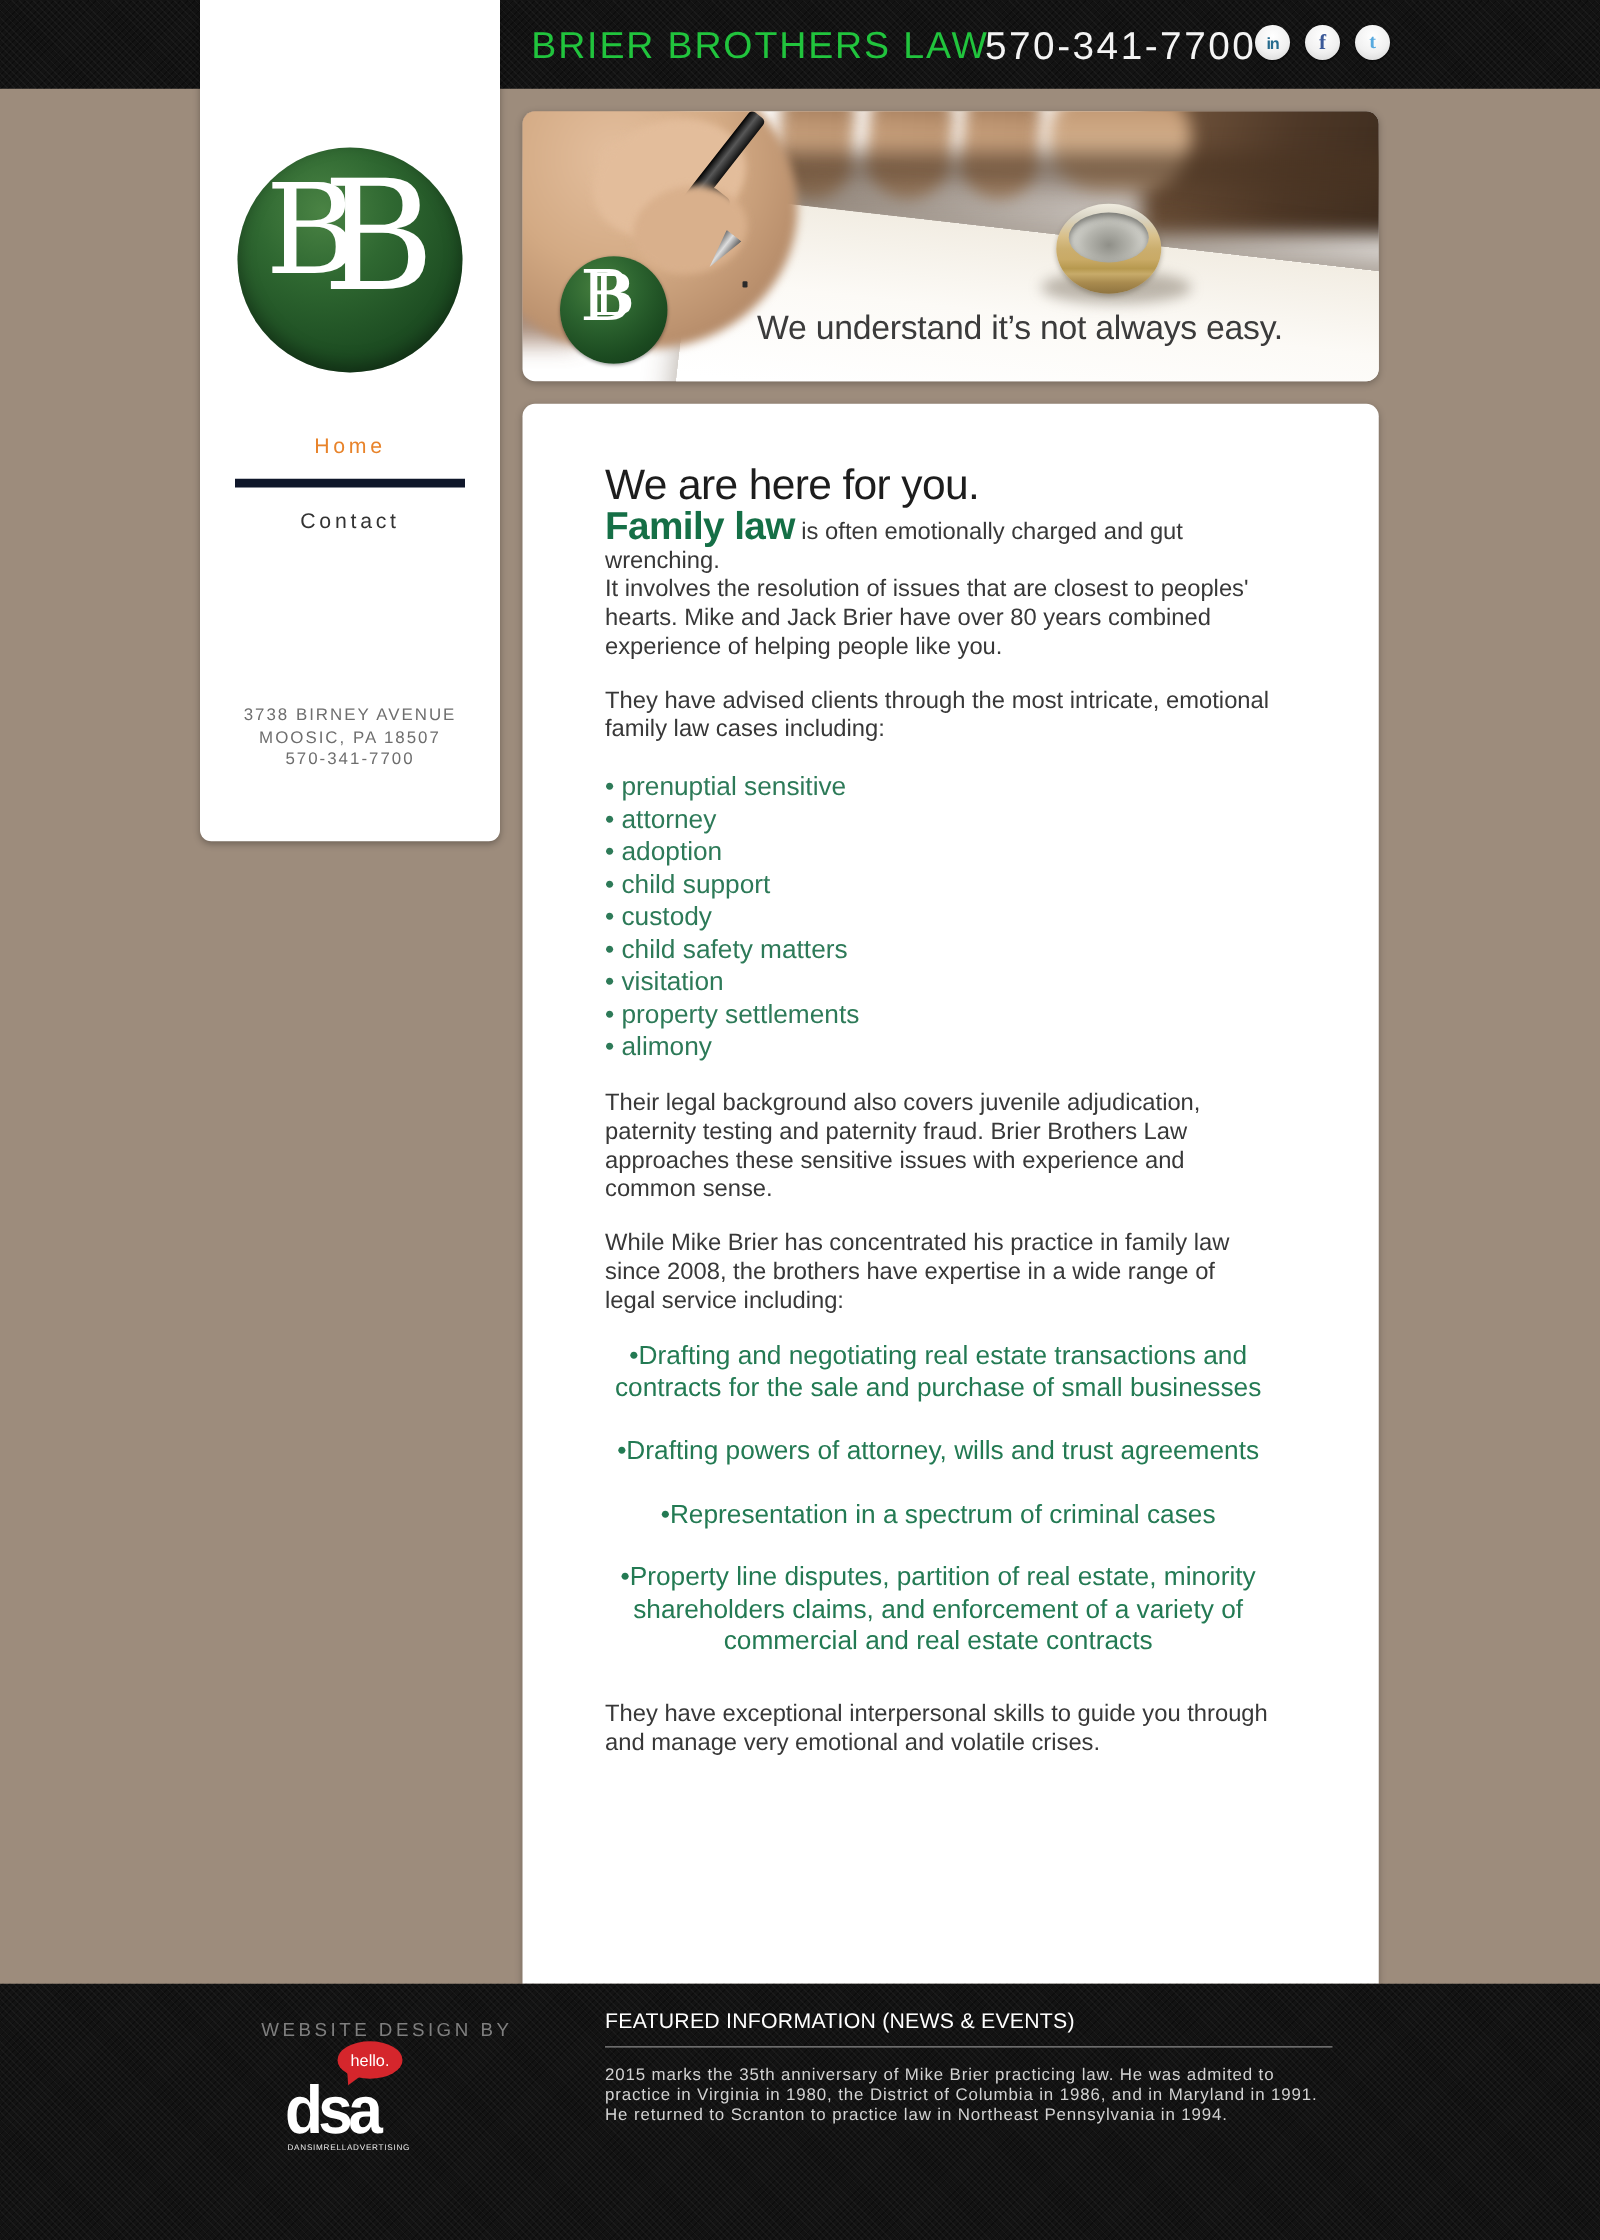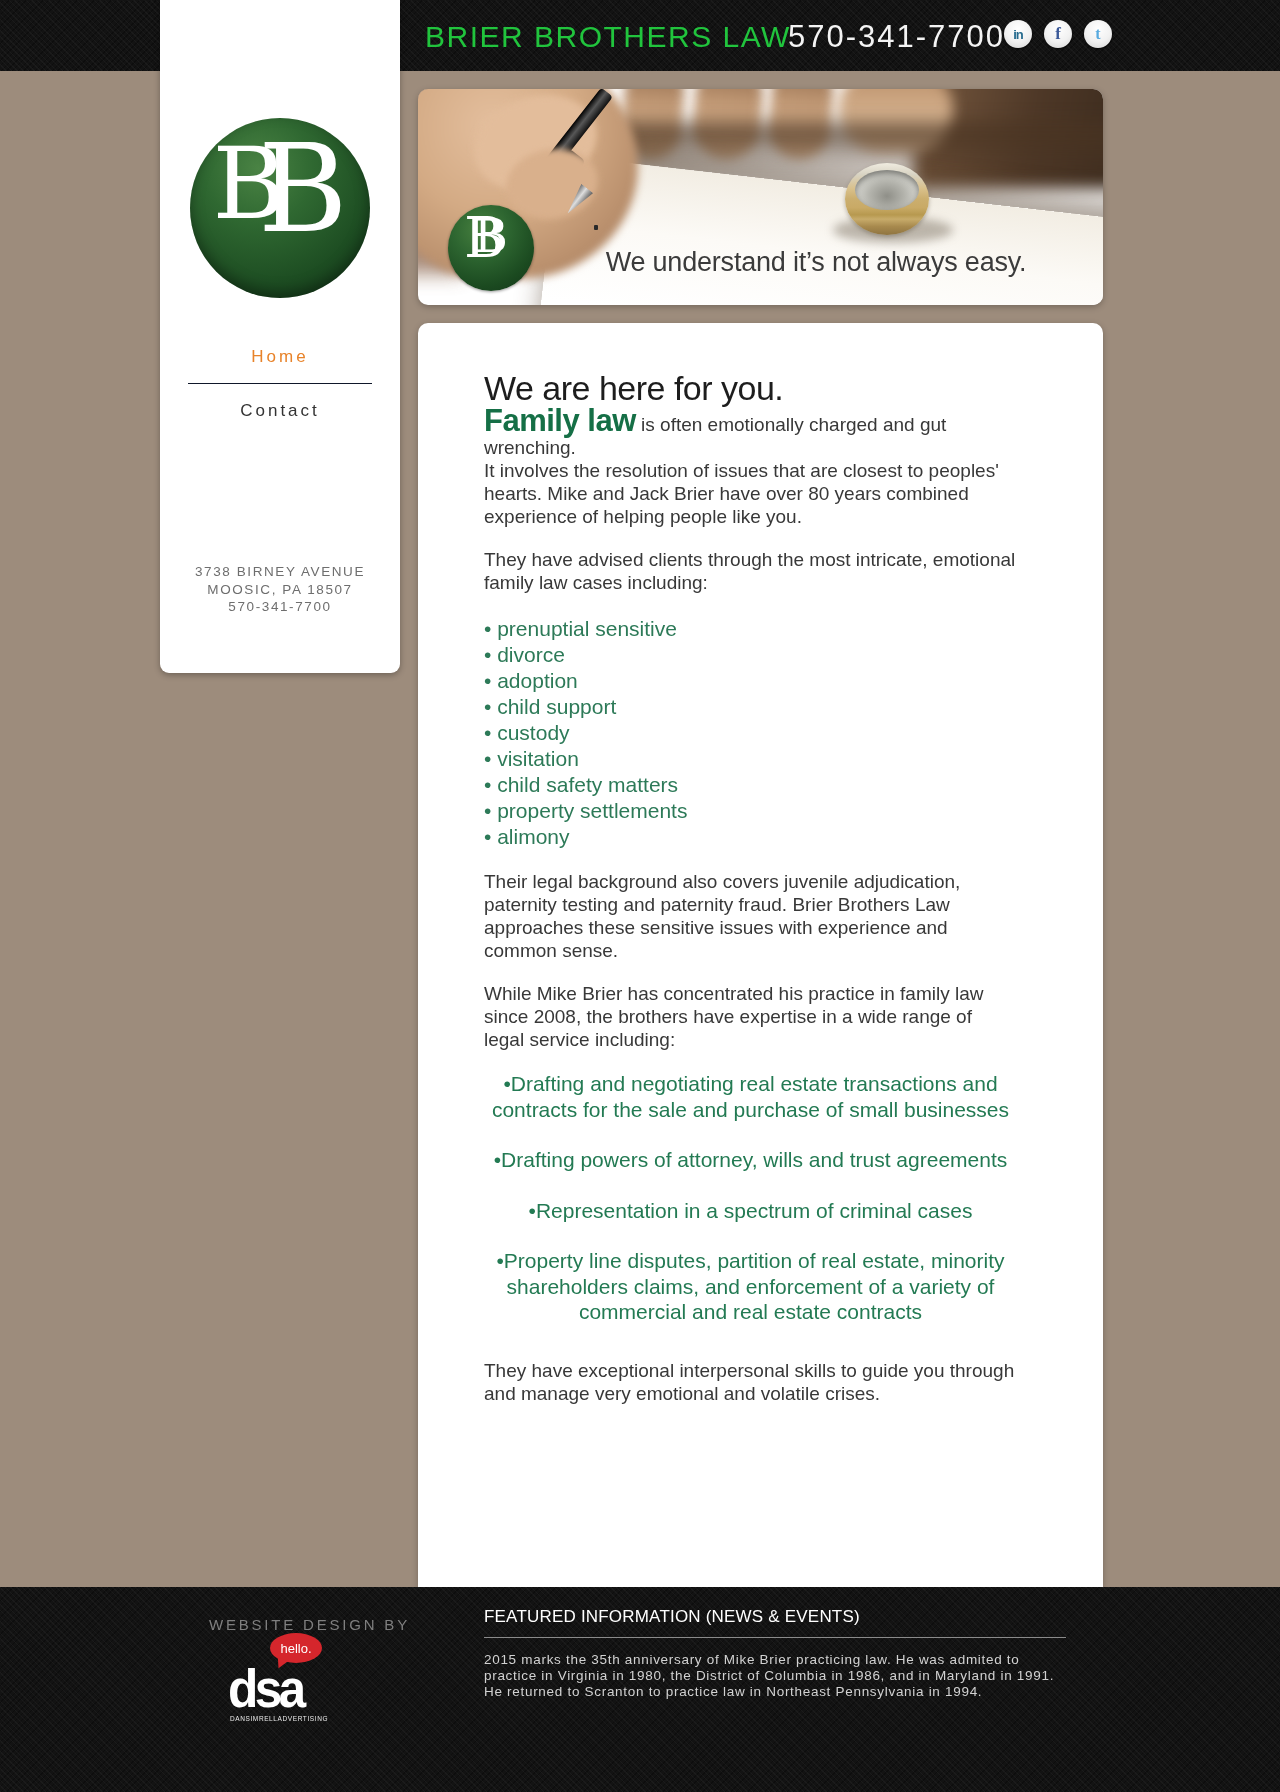--- a/index.html
+++ b/index.html
@@ -31,21 +31,21 @@
            border-radius:0 0 9px 9px;box-shadow:0 2px 6px rgba(0,0,0,0.30);z-index:2;}
   .logo-circle{position:absolute;left:30px;top:118px;width:180px;height:180px;border-radius:50%;
            background:radial-gradient(circle at 38% 28%, #4a8344 0%, #2f6831 32%, #1d4d22 68%, #123619 100%);
            box-shadow:inset 0 -6px 14px rgba(0,0,0,0.35);}
   .logo-bb{position:absolute;inset:0;display:flex;align-items:flex-start;justify-content:center;
            padding-top:16px;color:#fff;font-family:"DejaVu Serif",serif;line-height:1;}
   .logo-bb .b1{font-size:100px;}
   .logo-bb .b2{font-size:122px;margin-left:-28px;margin-top:-6px;}
   .nav{position:absolute;left:28px;top:330px;width:184px;}
   .nav-item{height:53px;line-height:53px;text-align:center;font-size:17px;letter-spacing:3px;
-            color:#333333;cursor:pointer;border-bottom:1px solid #0f172a;}
+            color:#333333;cursor:pointer;border-bottom:7px solid #0f172a;}
   .nav-item:last-child{border-bottom:none;}
   .nav-item.active{color:#e8832a;}
   .address{position:absolute;left:0;top:563px;width:240px;text-align:center;
            font-size:13.5px;line-height:17.5px;color:#6e6e6e;letter-spacing:1.6px;}
   
   .hero{position:absolute;left:418px;top:89px;width:685px;height:216px;border-radius:10px;
         overflow:hidden;background:#ffffff;box-shadow:0 2px 6px rgba(0,0,0,0.25);z-index:2;}
   .hero *{position:absolute;}
   .h-shade-tl{left:-25px;top:-25px;width:150px;height:75px;background:#6b4e39;filter:blur(12px);opacity:.85;}
   .h-shade-l{left:-25px;top:55px;width:70px;height:130px;background:#93705a;filter:blur(10px);opacity:.8;}
@@ -196,26 +196,26 @@
     <div class="h-caption">We understand it’s not always easy.</div>
   </div>
 
   <div class="content">
     <h1 class="page-title">We are here for you.</h1>
     <p class="lead"><span class="hl">Family law</span><span> is often emotionally charged and gut wrenching.</span></p>
     <p>It involves the resolution of issues that are closest to peoples' hearts.  Mike and Jack Brier have over 80 years combined experience of helping people like you.</p>
     <p>They have advised clients through the most intricate, emotional family law cases including:</p>
     <ul class="family-list">
       <li>prenuptial sensitive</li>
-      <li>divorce</li>
+      <li>attorney</li>
       <li>adoption</li>
       <li>child support</li>
       <li>custody</li>
+      <li>child safety matters</li>
       <li>visitation</li>
-      <li>child safety matters</li>
       <li>property settlements</li>
       <li>alimony</li>
     </ul>
     <p>Their legal background also covers juvenile adjudication, paternity testing and paternity fraud. Brier Brothers Law approaches these sensitive issues with experience and common sense.</p>
     <p>While Mike Brier has concentrated his practice in family law since 2008, the brothers have expertise in a wide range of legal service including:</p>
     <p class="green-item">Drafting and negotiating real estate transactions and contracts for the sale and purchase of small businesses</p>
     <p class="green-item">Drafting powers of attorney, wills and trust agreements</p>
     <p class="green-item">Representation in a spectrum of criminal cases</p>
     <p class="green-item">Property line disputes, partition of real estate, minority shareholders claims, and enforcement of a variety of commercial and real estate contracts</p>
     <p class="closing">They have exceptional interpersonal skills to guide you through and manage very emotional and volatile crises.</p>

